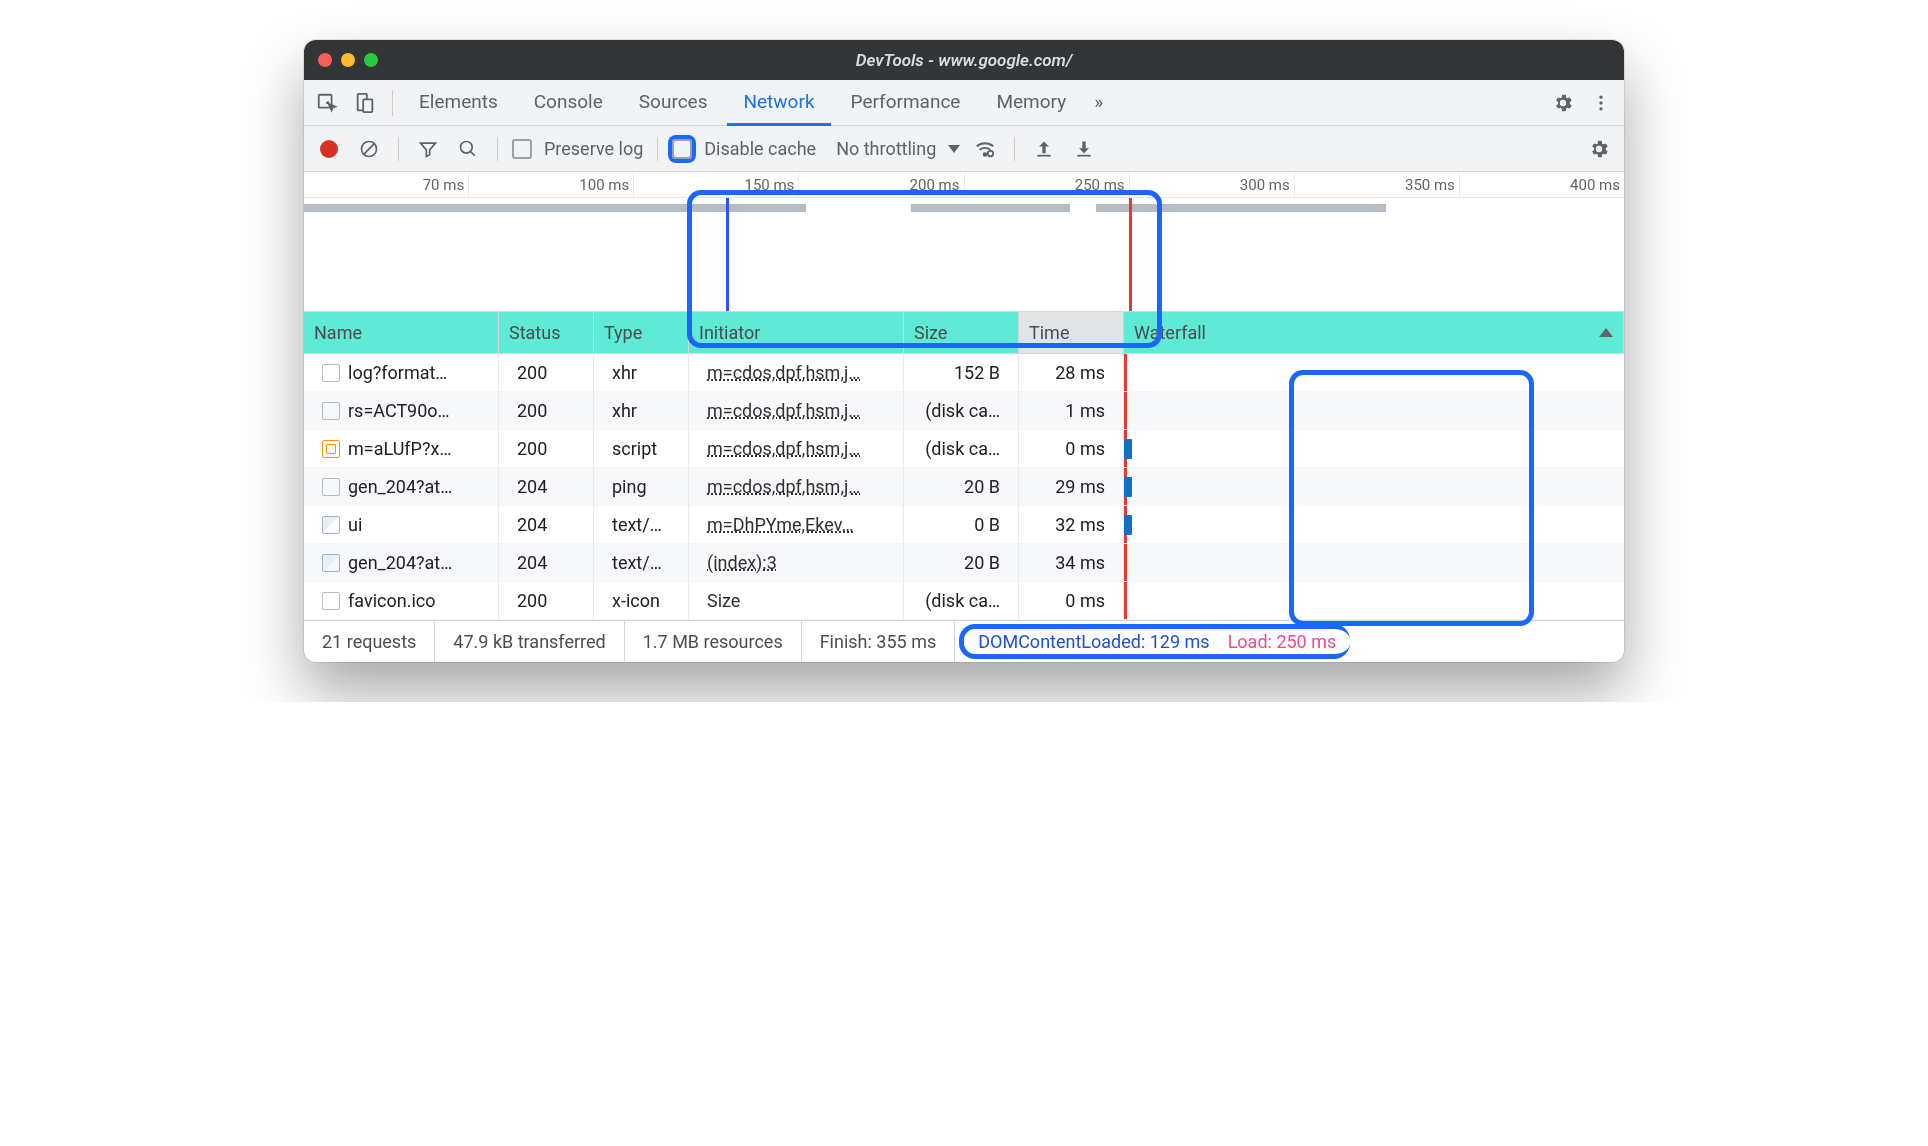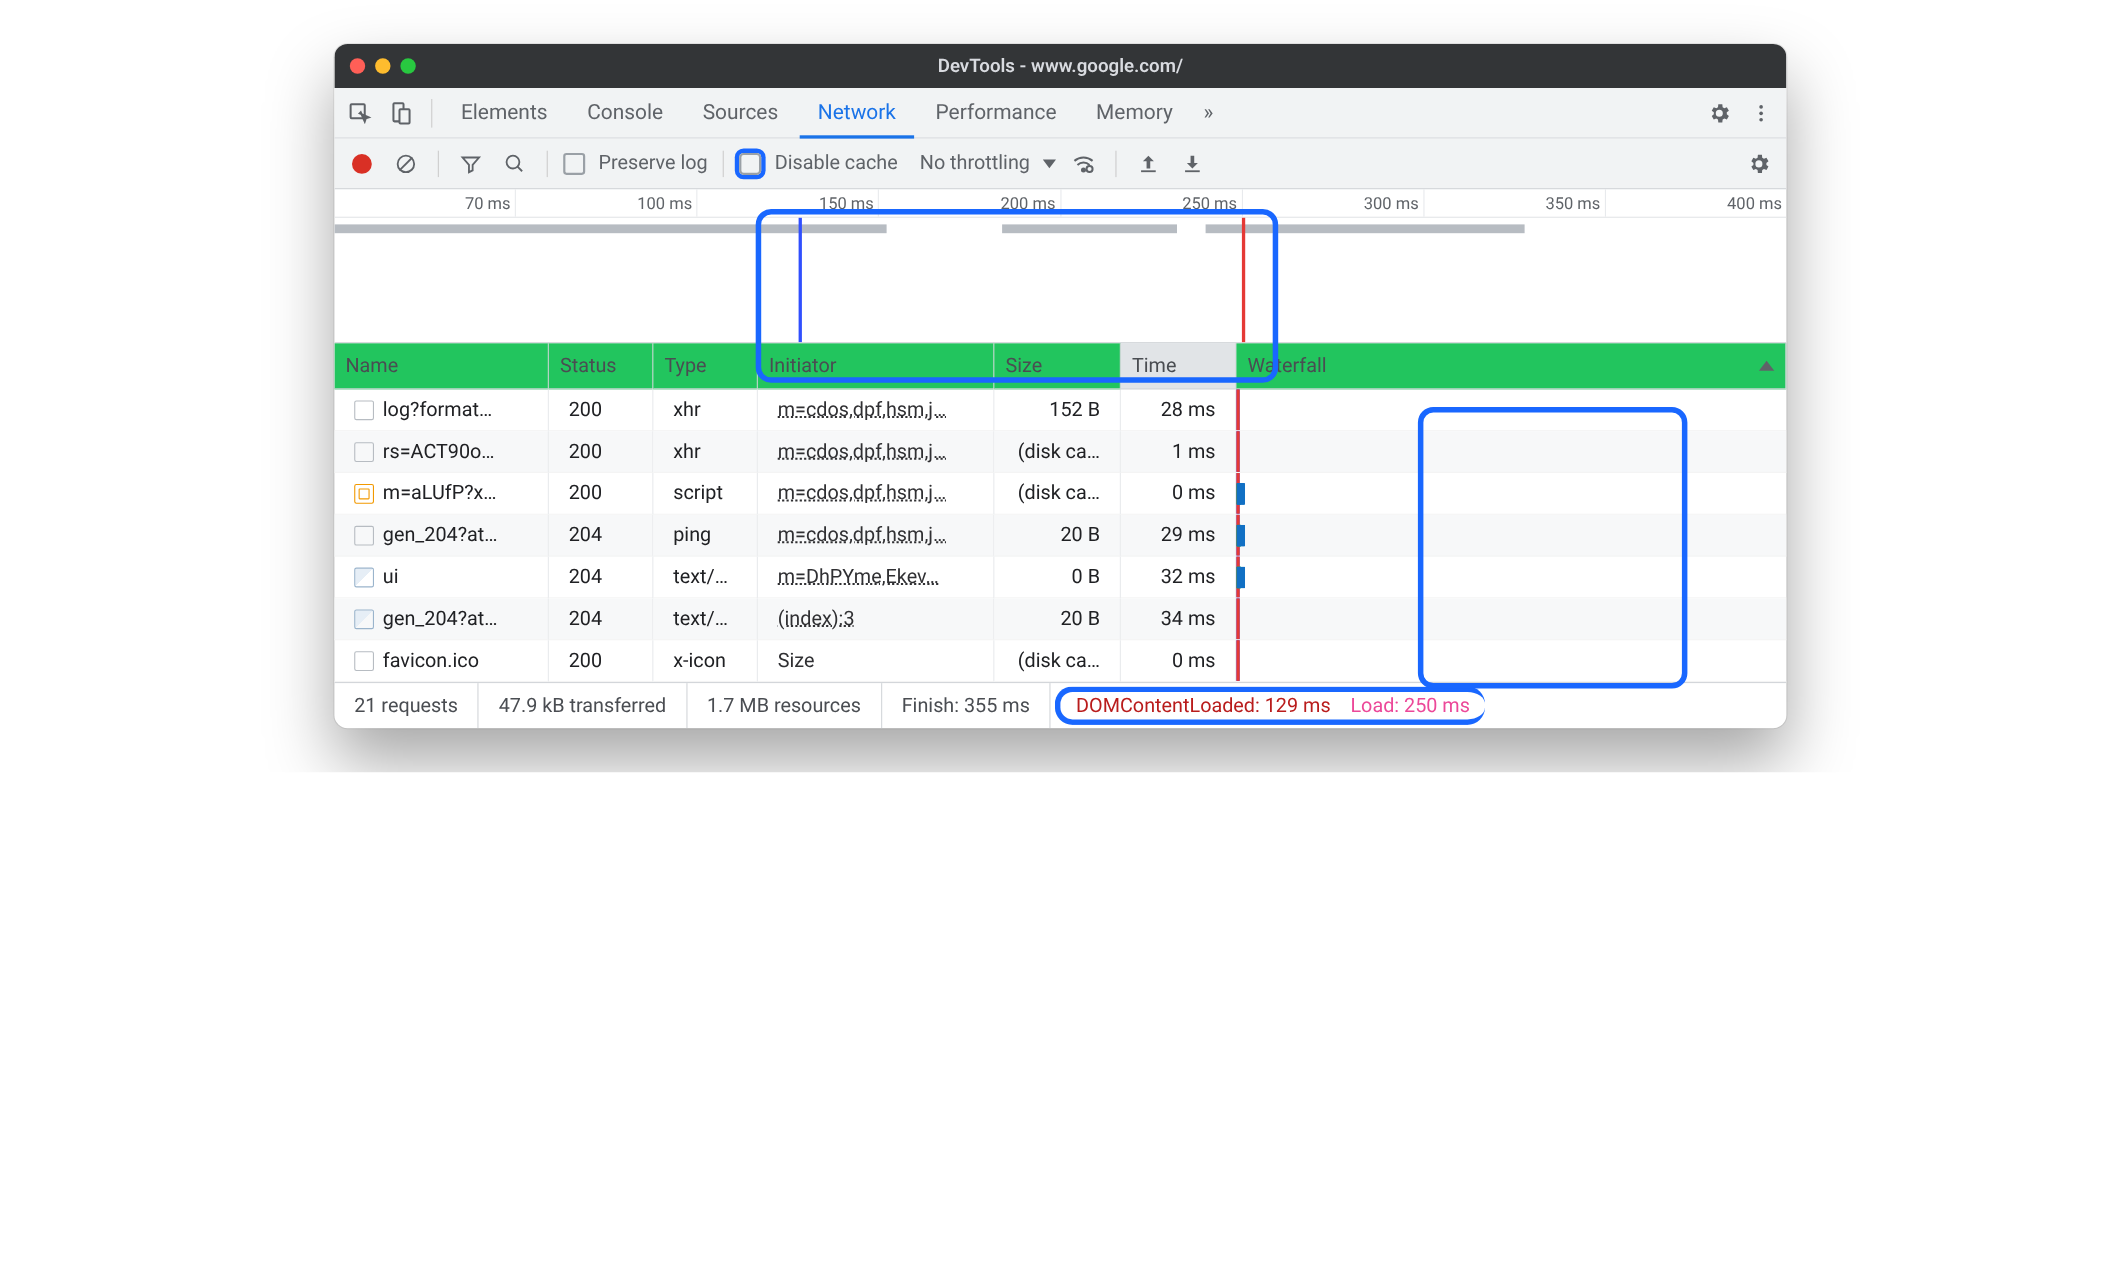--- a/index.html
+++ b/index.html
@@ -27,21 +27,21 @@
     padding: 0 14px;
     position: relative;
   }
   .traffic { display: flex; gap: 9px; }
   .dot { width: 14px; height: 14px; border-radius: 50%; }
   .dot.red { background: #ff5f57; }
   .dot.yellow { background: #febc2e; }
   .dot.green { background: #28c840; }
   .title-text {
     position: absolute; left: 0; right: 0; text-align: center;
-    color: #d9dbe0; font-size: 17px; font-weight: 600;
+    color: #d9dbe0; font-size: 17px; font-weight: 600; font-style: italic;
   }
   .tabbar {
     display: flex; align-items: center;
     background: #f1f3f4;
     border-bottom: 1px solid #d3d6da;
     height: 46px;
     padding: 4px 6px;
     gap: 4px;
   }
   .tabbar .iconbtn {
@@ -96,21 +96,21 @@
   .vline { position:absolute; top:0; bottom:0; width:3px; }
   .vline.blue { background:#304ffe; }
   .vline.red { background:#e53935; }
 
   .grid {
     display:grid;
     grid-template-columns: 195px 95px 95px 215px 115px 105px 1fr;
     font-size: 18px; color: #202124;
   }
   .hdr {
-    background:#22c55e; border-bottom:1px solid #d3d6da; border-right:1px solid #d3d6da;
+    background:#5eead4; border-bottom:1px solid #d3d6da; border-right:1px solid #d3d6da;
     padding: 10px 10px; font-weight: 400; color:#4a4d52; display:flex; align-items:center;
     font-size:18px;
   }
   .hdr.time { background:#e1e4e7; }
   .hdr.waterfall { justify-content: space-between; }
   .sort-arrow {
     width:0;height:0;border-left:7px solid transparent;border-right:7px solid transparent;
     border-bottom:9px solid #5f6368;
   }
   .cell {
@@ -148,21 +148,21 @@
     position:absolute; border:5px solid #1967ff; border-radius:14px;
     pointer-events:none;
   }
 
   .statusbar {
     display:flex; align-items:center; border-top:1px solid #d3d6da;
     font-size: 18px; color:#4a4d52; height: 42px;
   }
   .status-item { padding: 0 18px; border-right:1px solid #d3d6da; height:100%; display:flex; align-items:center; }
   .status-item:last-child { border-right:none; }
-  .status-blue { color:#b91c1c; }
+  .status-blue { color:#1d4ed8; }
   .status-red { color:#ec4899; }
   .status-highlight {
     border:5px solid #1967ff; border-radius:16px; padding: 2px 14px !important;
     margin: 2px 4px; height: auto !important;
   }
 
   svg { display:block; }
 </style>
 </head>
 <body>

